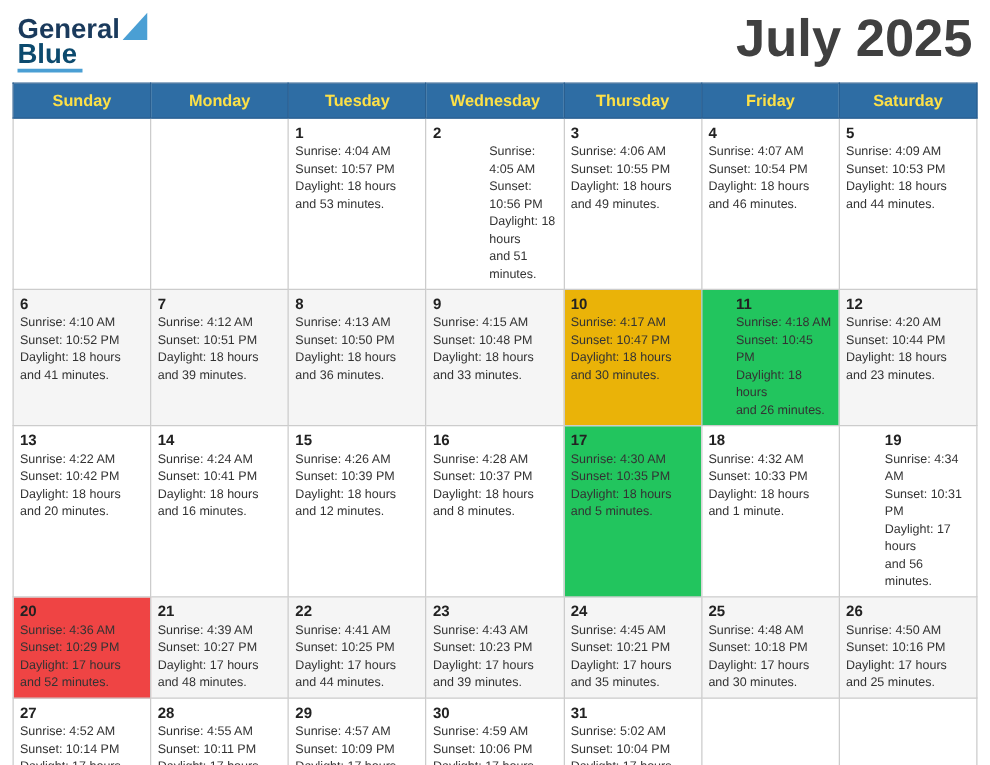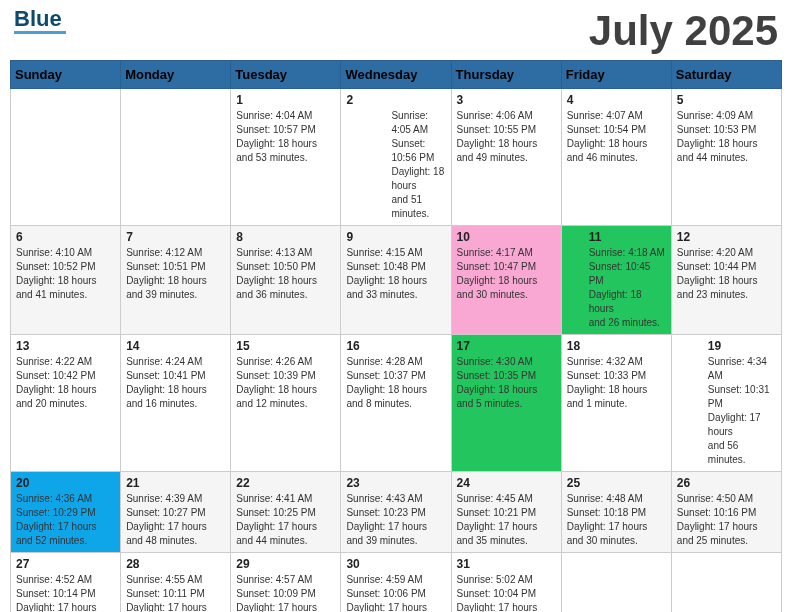--- a/index.html
+++ b/index.html
@@ -48,24 +48,24 @@
       color: #444;
       margin-top: 2px;
     }
     .calendar {
       width: 100%;
       border-collapse: collapse;
       border: 1px solid #ccc;
     }
     .calendar th {
       background: #2e6da4;
-      color: #000000;
+      color: #fde047;
       font-size: 13px;
       padding: 6px 4px;
-      text-align: left;
+      text-align: center;
       border: 1px solid #2a5f90;
       width: calc(100% / 7);
     }
     .calendar td {
       vertical-align: top;
       border: 1px solid #ccc;
       padding: 4px 5px;
       font-size: 10.5px;
       color: #333;
       width: calc(100% / 7);
@@ -89,20 +89,26 @@
       font-size: 10px;
       color: #333;
       line-height: 1.4;
     }
   </style>
 </head>
 <body>
 
 <div class="header">
   <div class="logo">
+    <div style="display:flex; align-items:flex-end;">
+      <span class="logo-text">General</span>
+      <svg width="20" height="22" viewBox="0 0 20 22" style="margin-left:2px; margin-bottom:2px;">
+        <polygon points="0,22 20,22 20,0" fill="#4a9fd4"></polygon>
+      </svg>
+    </div>
     <div style="display:flex; align-items:center; margin-top:-2px;">
       <span class="logo-text" style="color:#0c4a6e;">Blue</span>
     </div>
     <div class="logo-line"></div>
   </div>
   <div class="title-area">
     <div class="month-title">July 2025</div>
   </div>
 </div>
 
@@ -180,21 +186,21 @@
 Daylight: 18 hours
 and 36 minutes.</div>
         </td>
         <td style="background: rgb(245, 245, 245);">
           <span class="day-number">9</span>
           <div class="day-info" style="white-space: pre-line;">Sunrise: 4:15 AM
 Sunset: 10:48 PM
 Daylight: 18 hours
 and 33 minutes.</div>
         </td>
-        <td style="background: #f9a8d4;">
+        <td style="background: #eab308;">
           <span class="day-number">10</span>
           <div class="day-info" style="white-space: pre-line;">Sunrise: 4:17 AM
 Sunset: 10:47 PM
 Daylight: 18 hours
 and 30 minutes.</div>
         </td>
         <td style="background: #22c55e; padding-left: 27px;">
           <span class="day-number">11</span>
           <div class="day-info" style="white-space: pre-line;">Sunrise: 4:18 AM
 Sunset: 10:45 PM
@@ -254,21 +260,21 @@
         </td>
         <td style="background: rgb(255, 255, 255); padding-left: 36px;">
           <span class="day-number">19</span>
           <div class="day-info" style="white-space: pre-line;">Sunrise: 4:34 AM
 Sunset: 10:31 PM
 Daylight: 17 hours
 and 56 minutes.</div>
         </td>
       </tr>
       <tr style="background: rgb(245, 245, 245);">
-        <td style="background: #0ea5e9; margin-left: 44px;">
+        <td style="background: #ef4444; margin-left: 44px;">
           <span class="day-number">20</span>
           <div class="day-info" style="white-space: pre-line;">Sunrise: 4:36 AM
 Sunset: 10:29 PM
 Daylight: 17 hours
 and 52 minutes.</div>
         </td>
         <td style="background: rgb(245, 245, 245);">
           <span class="day-number">21</span>
           <div class="day-info" style="white-space: pre-line;">Sunrise: 4:39 AM
 Sunset: 10:27 PM

